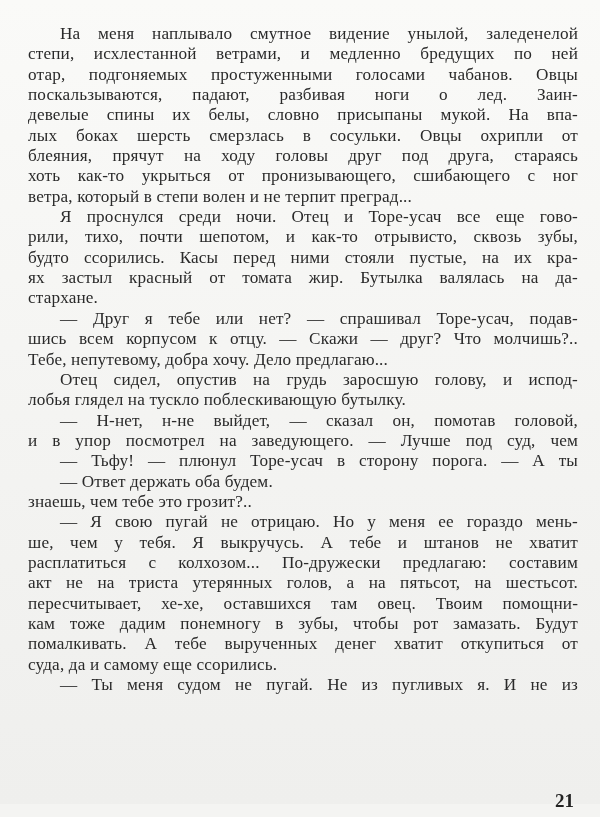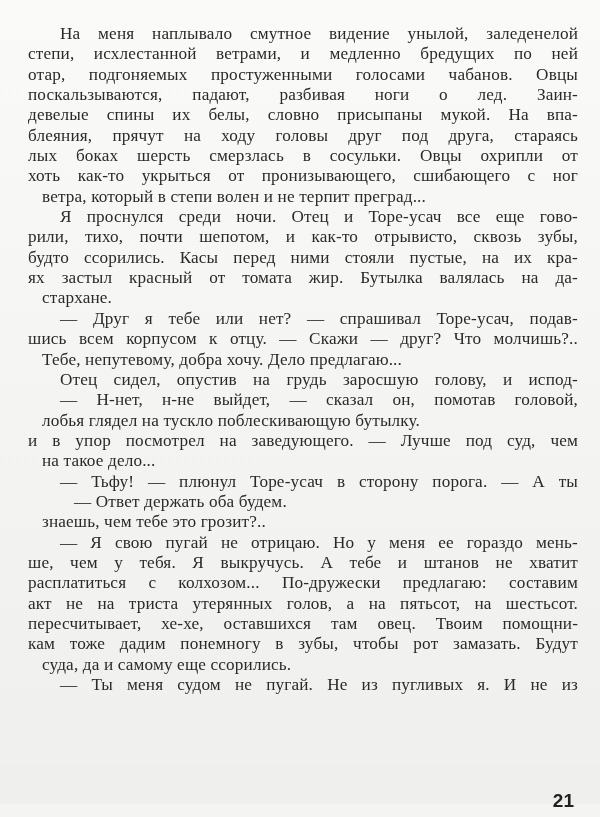--- a/index.html
+++ b/index.html
@@ -21,60 +21,60 @@
     letter-spacing: 0.15px;
   }
   .line {
     display: block;
     height: 20.35px;
     white-space: nowrap;
     text-align: justify;
     text-align-last: justify;
   }
   .line.indent { padding-left: 32px; }
-  .line.last { text-align-last: left; margin-left: 14px; }
+  .line.last { text-align-last: left; }
   .page-number {
     position: absolute; right: 26px; top: 790px;
-    font-family: Liberation Sans, sans-serif;
+    font-family: Liberation Serif, serif;
     font-size: 19px; font-weight: bold; color: #222;
   }
 </style>
 </head>
 <body>
 
 <div class="page">
   <div class="text" id="text-block">
       <span class="line indent">На меня наплывало смутное видение унылой, заледенелой</span>
       <span class="line">степи, исхлестанной ветрами, и медленно бредущих по ней</span>
       <span class="line">отар, подгоняемых простуженными голосами чабанов. Овцы</span>
       <span class="line">поскальзываются, падают, разбивая ноги о лед. Заин-</span>
       <span class="line">девелые спины их белы, словно присыпаны мукой. На впа-</span>
+      <span class="line">лых боках шерсть смерзлась в сосульки. Овцы охрипли от</span>
       <span class="line">блеяния, прячут на ходу головы друг под друга, стараясь</span>
-      <span class="line">лых боках шерсть смерзлась в сосульки. Овцы охрипли от</span>
       <span class="line">хоть как-то укрыться от пронизывающего, сшибающего с ног</span>
       <span class="line last">ветра, который в степи волен и не терпит преград...</span>
       <span class="line indent">Я проснулся среди ночи. Отец и Торе-усач все еще гово-</span>
       <span class="line">рили, тихо, почти шепотом, и как-то отрывисто, сквозь зубы,</span>
       <span class="line">будто ссорились. Касы перед ними стояли пустые, на их кра-</span>
       <span class="line">ях застыл красный от томата жир. Бутылка валялась на да-</span>
       <span class="line last">стархане.</span>
       <span class="line indent">— Друг я тебе или нет? — спрашивал Торе-усач, подав-</span>
       <span class="line">шись всем корпусом к отцу. — Скажи — друг? Что молчишь?..</span>
       <span class="line last">Тебе, непутевому, добра хочу. Дело предлагаю...</span>
       <span class="line indent">Отец сидел, опустив на грудь заросшую голову, и испод-</span>
+      <span class="line last">лобья глядел на тускло поблескивающую бутылку.</span>
       <span class="line indent">— Н-нет, н-не выйдет, — сказал он, помотав головой,</span>
-      <span class="line last">лобья глядел на тускло поблескивающую бутылку.</span>
       <span class="line">и в упор посмотрел на заведующего. — Лучше под суд, чем</span>
-      <span class="line last">на такое дело...</span>
       <span class="line indent">— Тьфу! — плюнул Торе-усач в сторону порога. — А ты</span>
       <span class="line indent last">— Ответ держать оба будем.</span>
       <span class="line last">знаешь, чем тебе это грозит?..</span>
       <span class="line indent">— Я свою пугай не отрицаю. Но у меня ее гораздо мень-</span>
       <span class="line">ше, чем у тебя. Я выкручусь. А тебе и штанов не хватит</span>
       <span class="line">расплатиться с колхозом... По-дружески предлагаю: составим</span>
       <span class="line">акт не на триста утерянных голов, а на пятьсот, на шестьсот.</span>
       <span class="line">пересчитывает, хе-хе, оставшихся там овец. Твоим помощни-</span>
       <span class="line">кам тоже дадим понемногу в зубы, чтобы рот замазать. Будут</span>
+      <span class="line">помалкивать. А тебе вырученных денег хватит откупиться от</span>
       <span class="line last">суда, да и самому еще ссорились.</span>
       <span class="line indent">— Ты меня судом не пугай. Не из пугливых я. И не из</span>
     </div>
   <div class="page-number">21</div>
 </div>
 
 </body></html>

